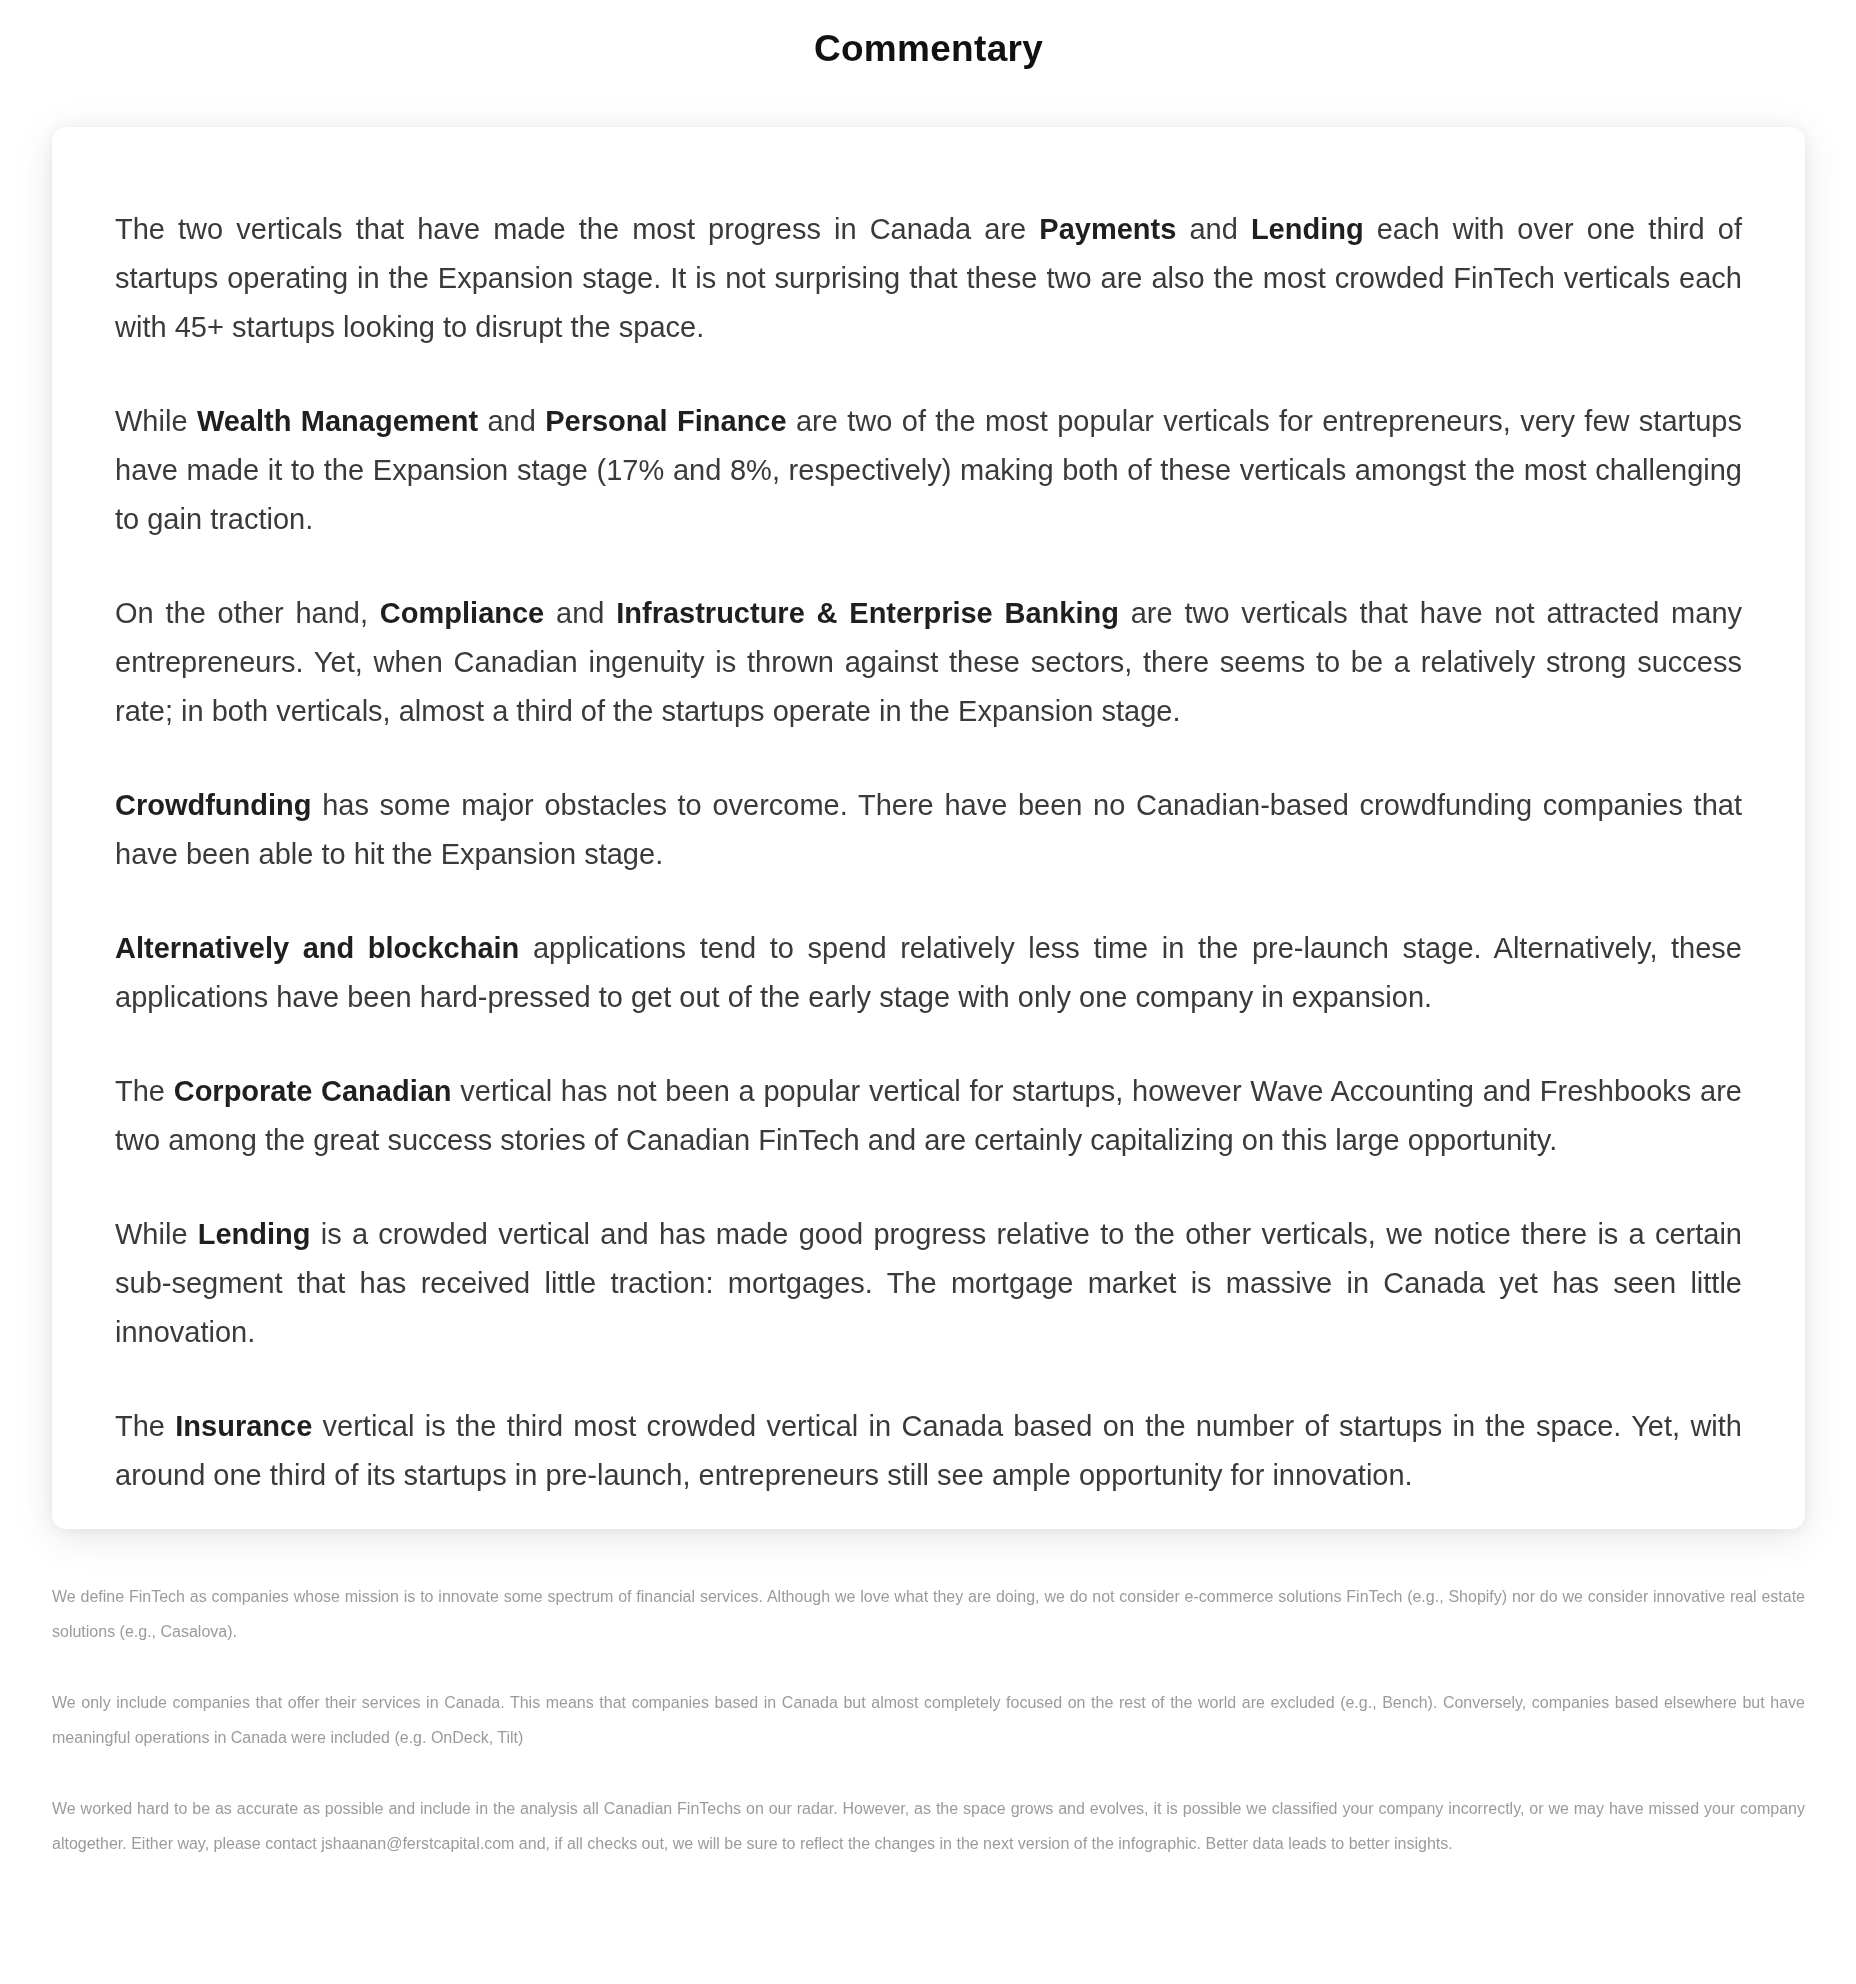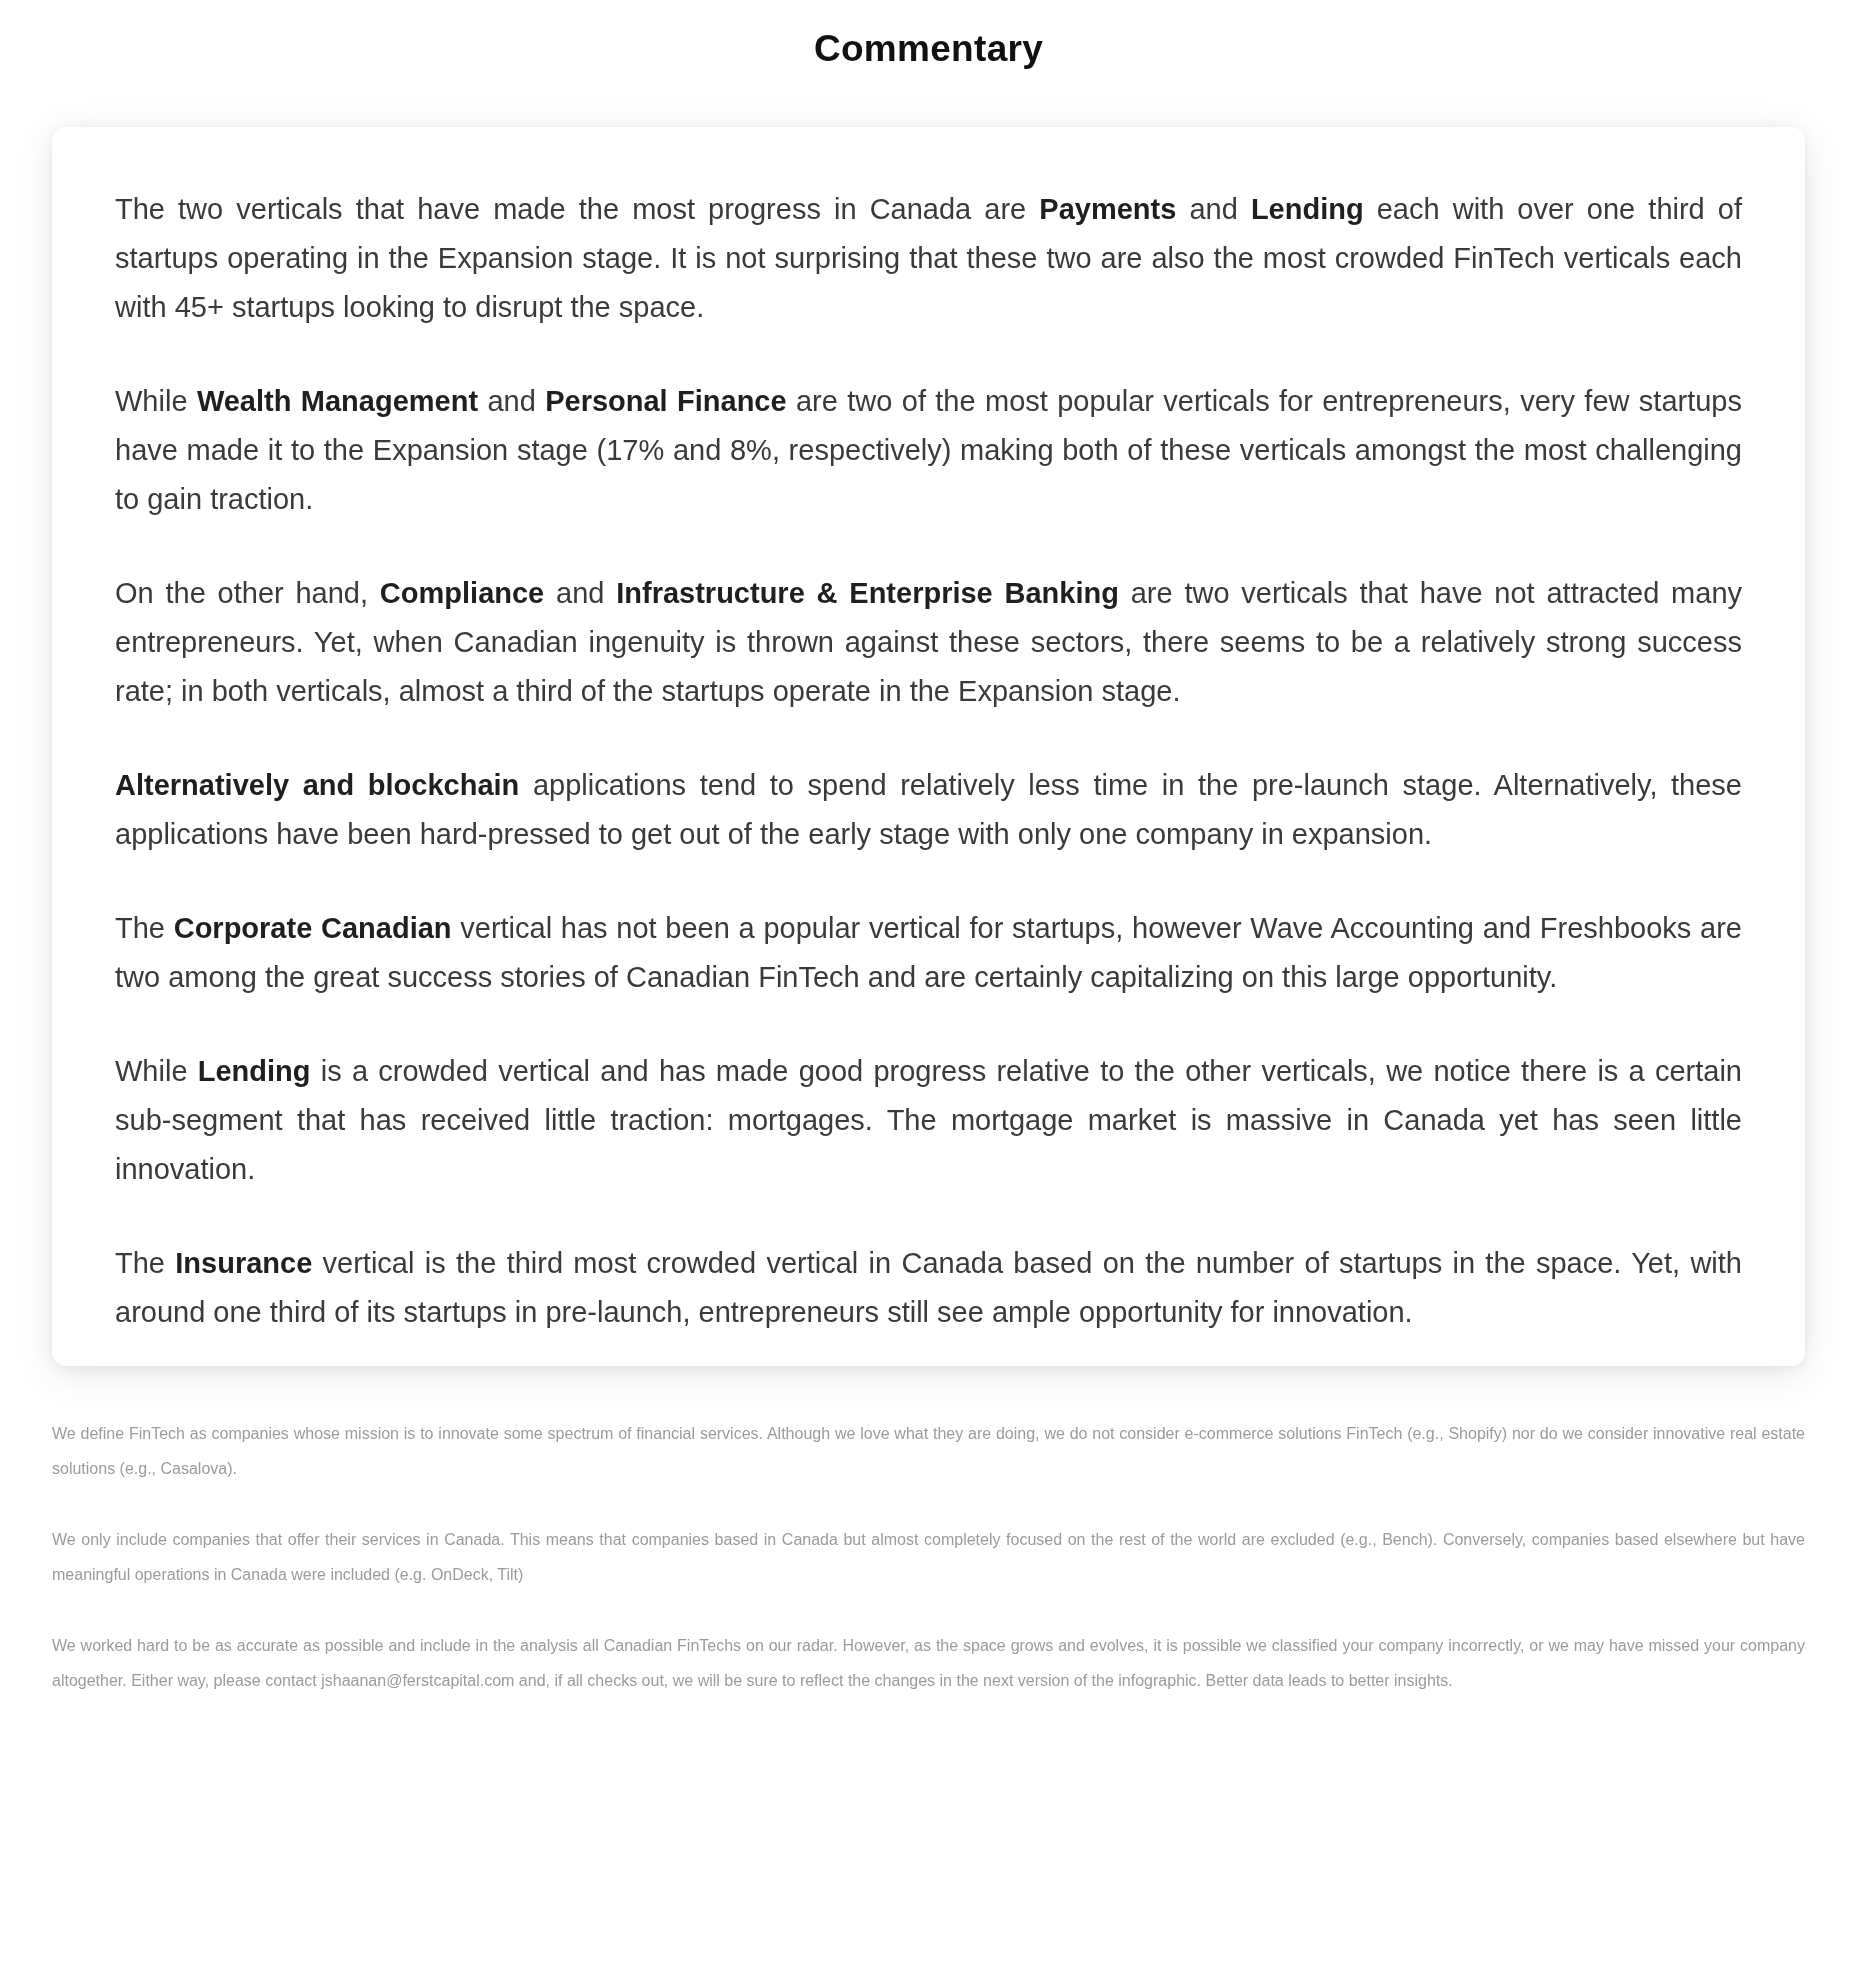--- a/index.html
+++ b/index.html
@@ -3,21 +3,21 @@
 <meta charset="utf-8">
 <style>
   :root {
     --page_bg: #ffffff;
     --card_bg: #ffffff;
     --title_text: #111111;
     --body_text: #3a3a3a;
     --bold_text: #1f1f1f;
     --footnote_text: #9b9b9b;
   }
-  * { box-sizing: border-box; }
+  * { box-sizing: border-box; margin-top: 20px; }
   html, body {
     margin: 0;
     padding: 0;
     background: var(--page_bg);
   }
   body {
     width: 1857px;
     min-height: 1985px;
     font-family: "Liberation Sans", sans-serif;
   }
@@ -67,20 +67,21 @@
 
 <main>
 
   <h1 class="page-title">Commentary</h1>
 
   <section class="card">
     <div id="commentary-paragraphs">
         <p><span>The two verticals that have made the most progress in Canada are </span><strong>Payments</strong><span> and </span><strong>Lending</strong><span> each with over one third of startups operating in the Expansion stage. It is not surprising that these two are also the most crowded FinTech verticals each with 45+ startups looking to disrupt the space.</span></p>
         <p><span>While </span><strong>Wealth Management</strong><span> and </span><strong>Personal Finance</strong><span> are two of the most popular verticals for entrepreneurs, very few startups have made it to the Expansion stage (17% and 8%, respectively) making both of these verticals amongst the most challenging to gain traction.</span></p>
         <p><span>On the other hand, </span><strong>Compliance</strong><span> and </span><strong>Infrastructure &amp; Enterprise Banking</strong><span> are two verticals that have not attracted many entrepreneurs. Yet, when Canadian ingenuity is thrown against these sectors, there seems to be a relatively strong success rate; in both verticals, almost a third of the startups operate in the Expansion stage.</span></p>
+        <p><strong>Crowdfunding</strong><span> has some major obstacles to overcome. There have been no Canadian-based crowdfunding companies that have been able to hit the Expansion stage.</span></p>
         <p><strong>Alternatively and blockchain</strong><span> applications tend to spend relatively less time in the pre-launch stage. Alternatively, these applications have been hard-pressed to get out of the early stage with only one company in expansion.</span></p>
         <p><span>The </span><strong>Corporate Canadian</strong><span> vertical has not been a popular vertical for startups, however Wave Accounting and Freshbooks are two among the great success stories of Canadian FinTech and are certainly capitalizing on this large opportunity.</span></p>
         <p><span>While </span><strong>Lending</strong><span> is a crowded vertical and has made good progress relative to the other verticals, we notice there is a certain sub-segment that has received little traction: mortgages. The mortgage market is massive in Canada yet has seen little innovation.</span></p>
         <p><span>The </span><strong>Insurance</strong><span> vertical is the third most crowded vertical in Canada based on the number of startups in the space. Yet, with around one third of its startups in pre-launch, entrepreneurs still see ample opportunity for innovation.</span></p>
       </div>
   </section>
 
   <footer class="footnotes">
     <div id="footnote-paragraphs">
         <p>We define FinTech as companies whose mission is to innovate some spectrum of financial services. Although we love what they are doing, we do not consider e-commerce solutions FinTech (e.g., Shopify) nor do we consider innovative real estate solutions (e.g., Casalova).</p>

